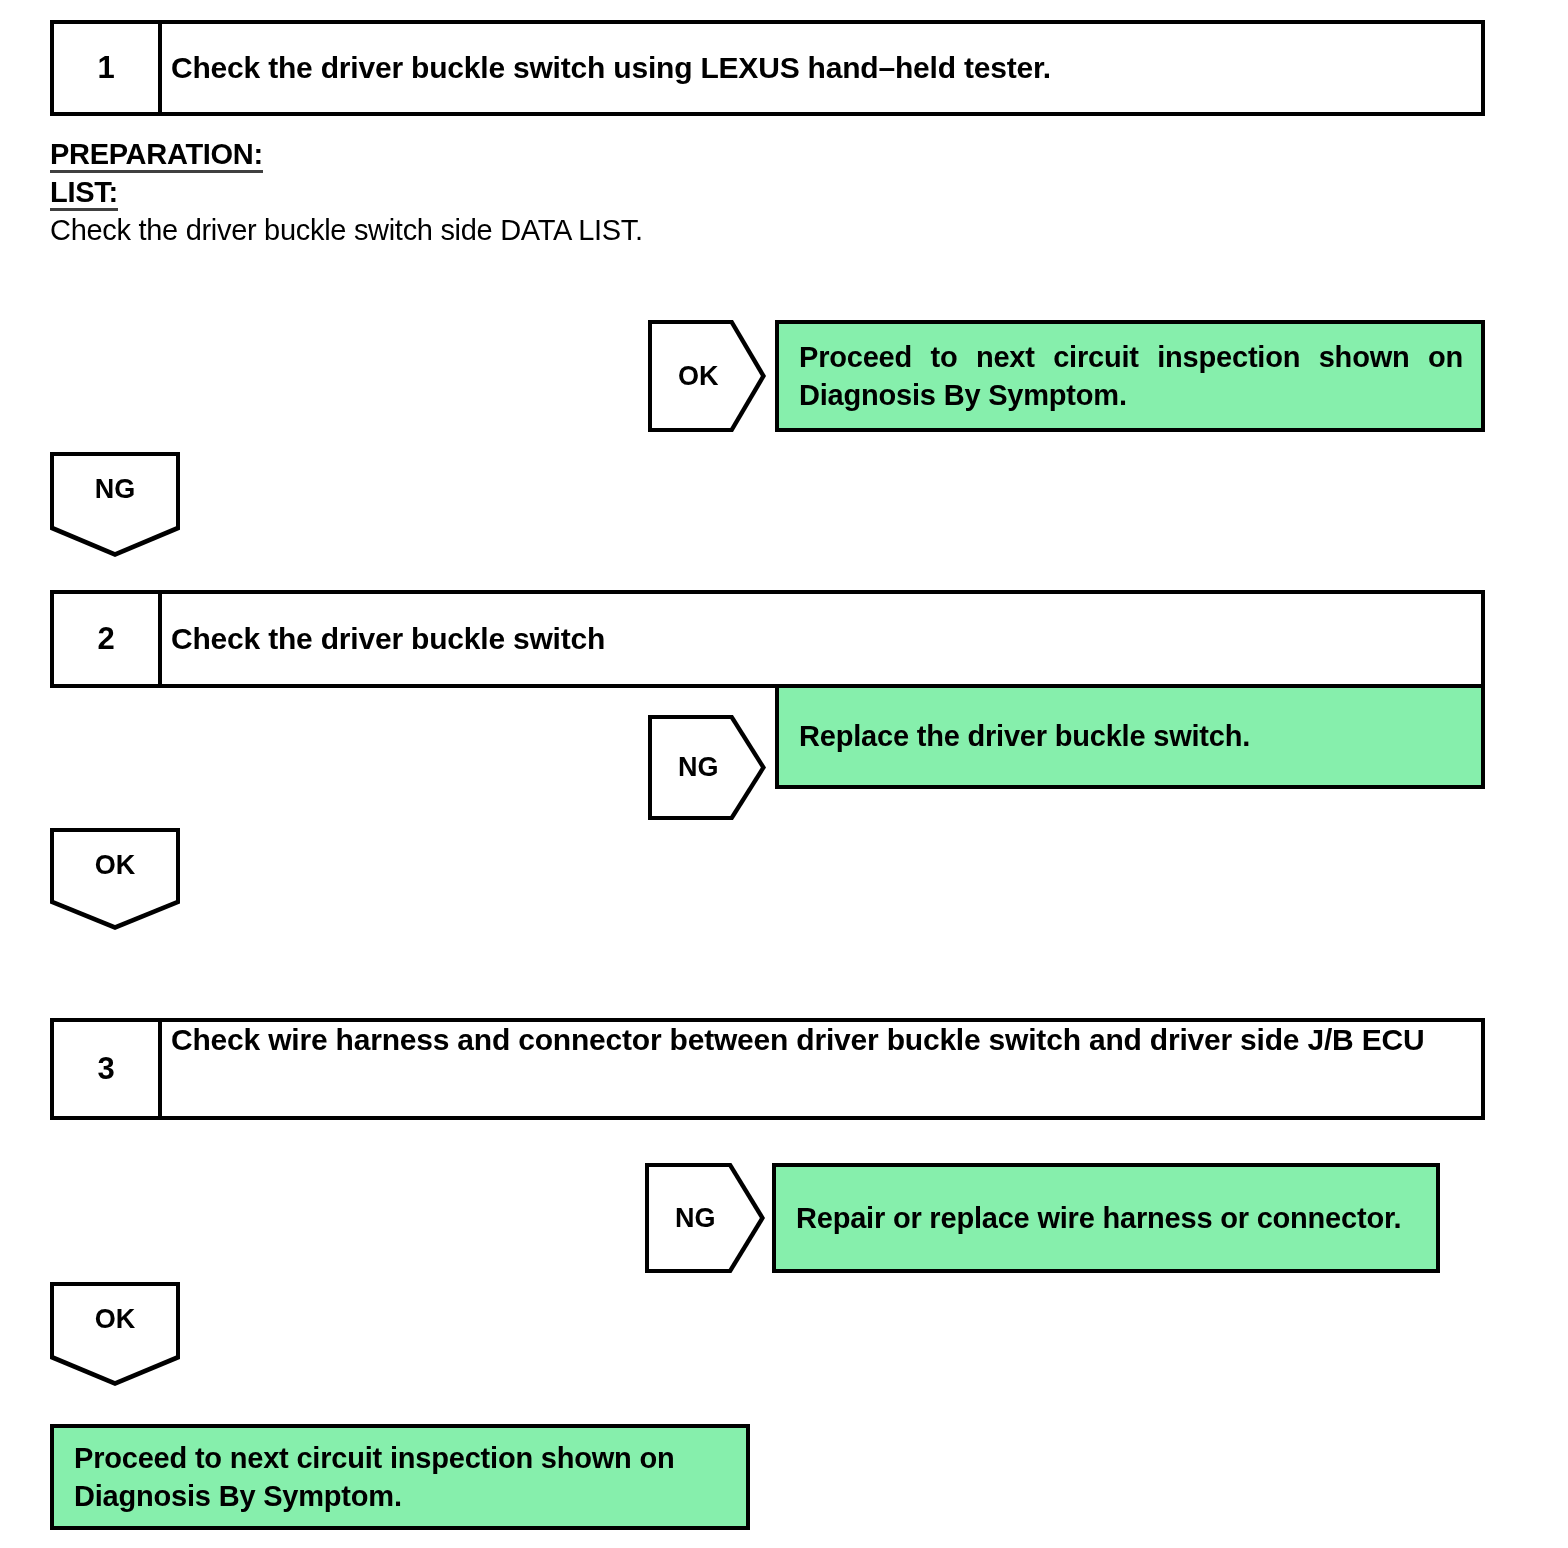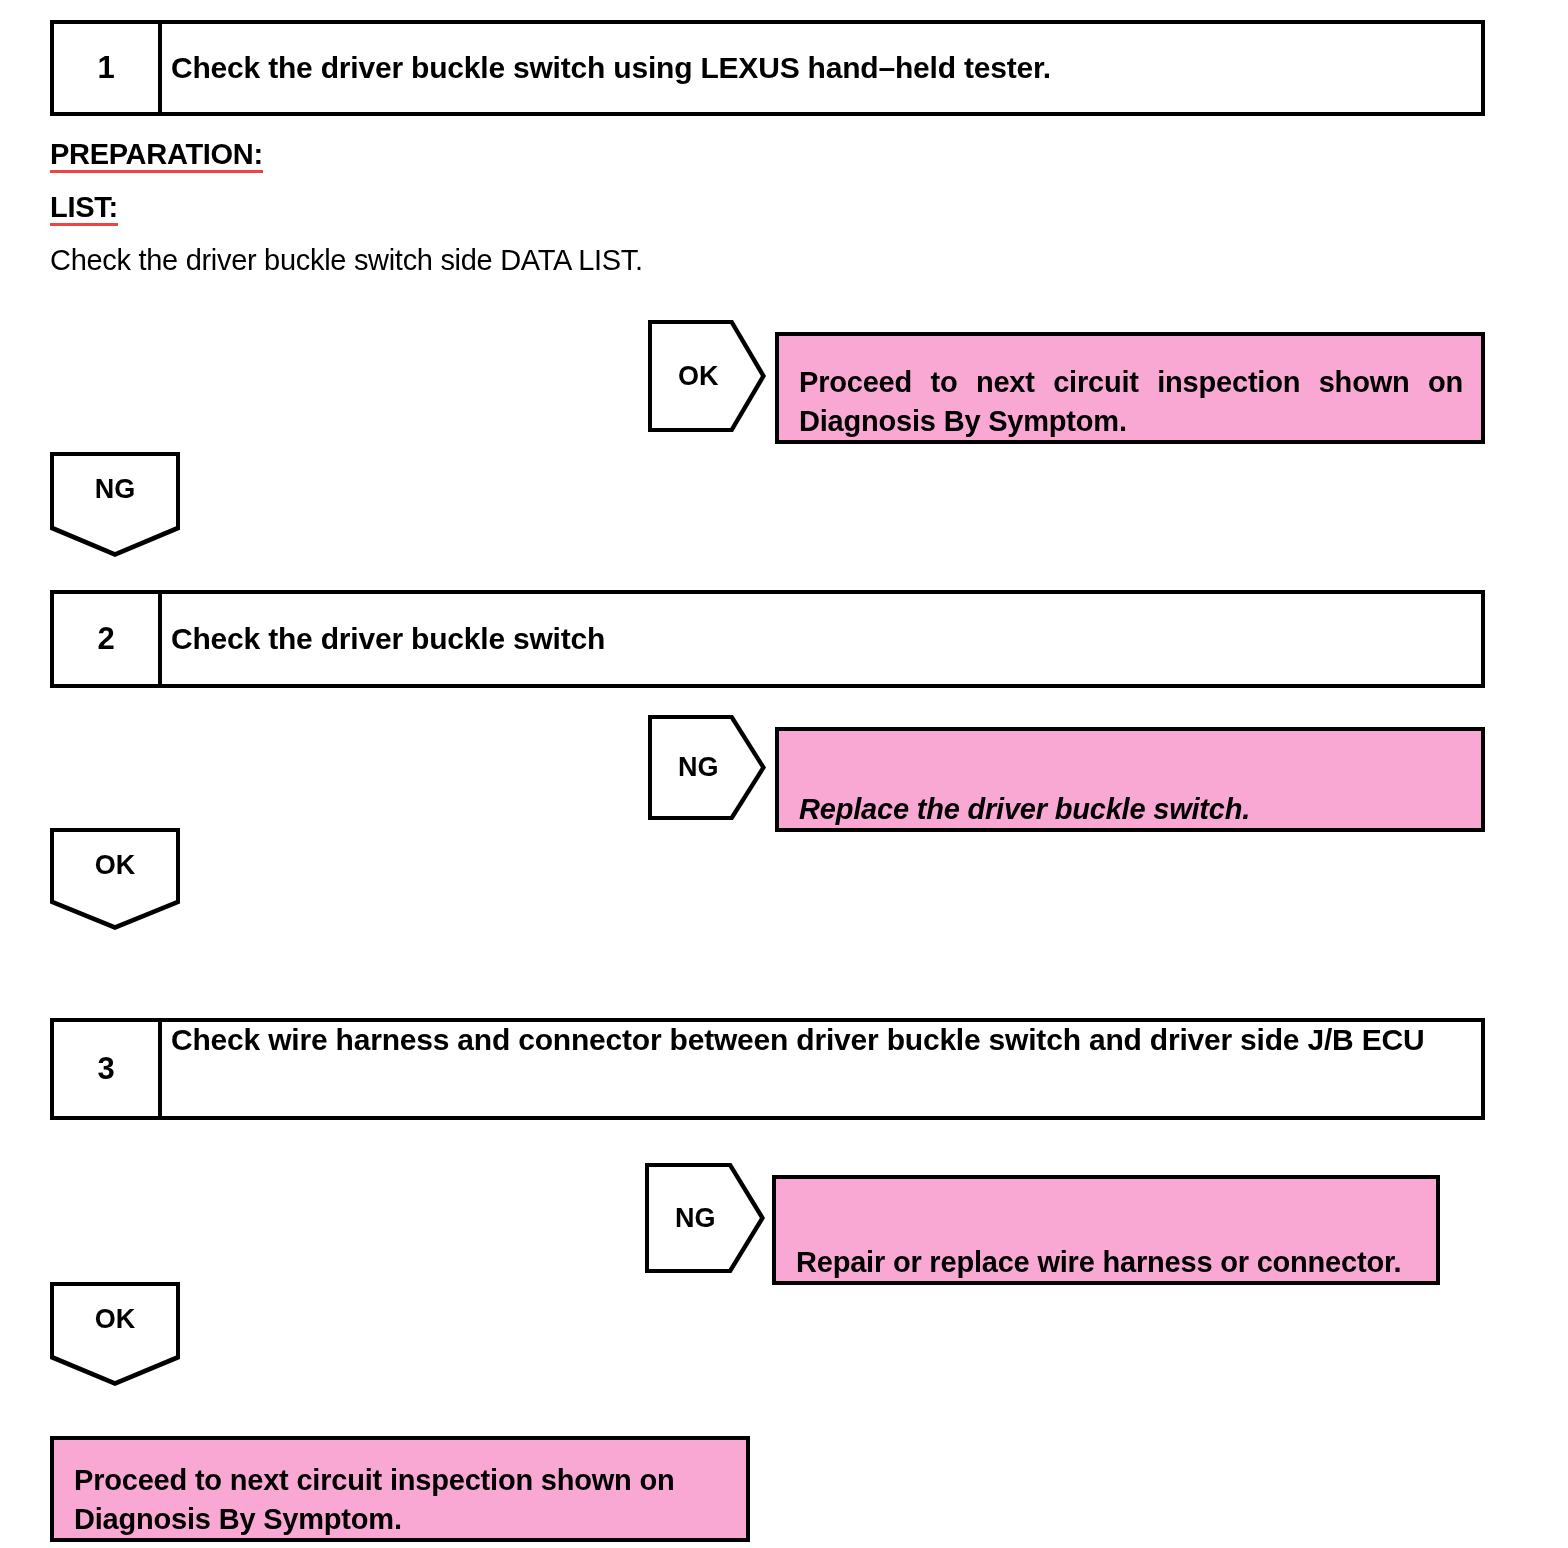--- a/index.html
+++ b/index.html
@@ -113,24 +113,23 @@
     font-size: 27px;
     font-weight: bold;
     z-index: 2;
   }
 
   
   .result-box {
     position: absolute;
     box-sizing: border-box;
     border: 4px solid #000;
-    background: #f9a8d4;
-    display: flex;
-    align-items: flex-end;
-    margin-top: 12px;
+    background: #86efac;
+    display: flex;
+    align-items: center;
   }
   .result-text {
     padding: 0 18px 0 20px;
     font-size: 29px;
     font-weight: bold;
     line-height: 1.32;
     letter-spacing: -0.2px;
     width: 100%;
     box-sizing: border-box;
   }
@@ -151,23 +150,23 @@
   .prose {
     position: absolute;
     left: 50px;
     font-size: 29px;
     line-height: 1.0;
     letter-spacing: -0.3px;
   }
   .prose .heading {
     font-weight: bold;
     display: inline-block;
-    border-bottom: 3px solid #ef4444;
+    border-bottom: 3px solid #404040;
     padding-bottom: 1px;
-    margin-bottom: 20px;
+    margin-bottom: 5px;
     text-align: right;
   }
   .prose .body-line {
     display: block;
     margin-bottom: 12px;
   }
   .prose .blk {
     display: block;
   }
 </style>
@@ -211,21 +210,21 @@
   <div class="step-box" style="left:50px; top:590px; width:1435px; height:98px;">
     <div class="step-num">2</div>
     <div class="step-title">Check the driver buckle switch</div>
   </div>
 
   <div class="judge-right" style="left:648px; top:715px; width:118px; height:105px;">
     <div class="inner"></div>
     <span class="jlabel">NG</span>
   </div>
 
-  <div class="result-box" style="left:775px; top:715px; width:710px; height:105px;font-style:italic;">
+  <div class="result-box" style="left:775px; top:684px; width:710px; height:105px;">
     <div class="result-text">Replace the driver buckle switch.</div>
   </div>
 
   <div class="judge-down" style="left:50px; top:828px; width:130px; height:102px;">
     <div class="inner"></div>
     <span class="jlabel">OK</span>
   </div>
 
   <div class="step-box" style="left:50px; top:1018px; width:1435px; height:102px;">
     <div class="step-num">3</div>

